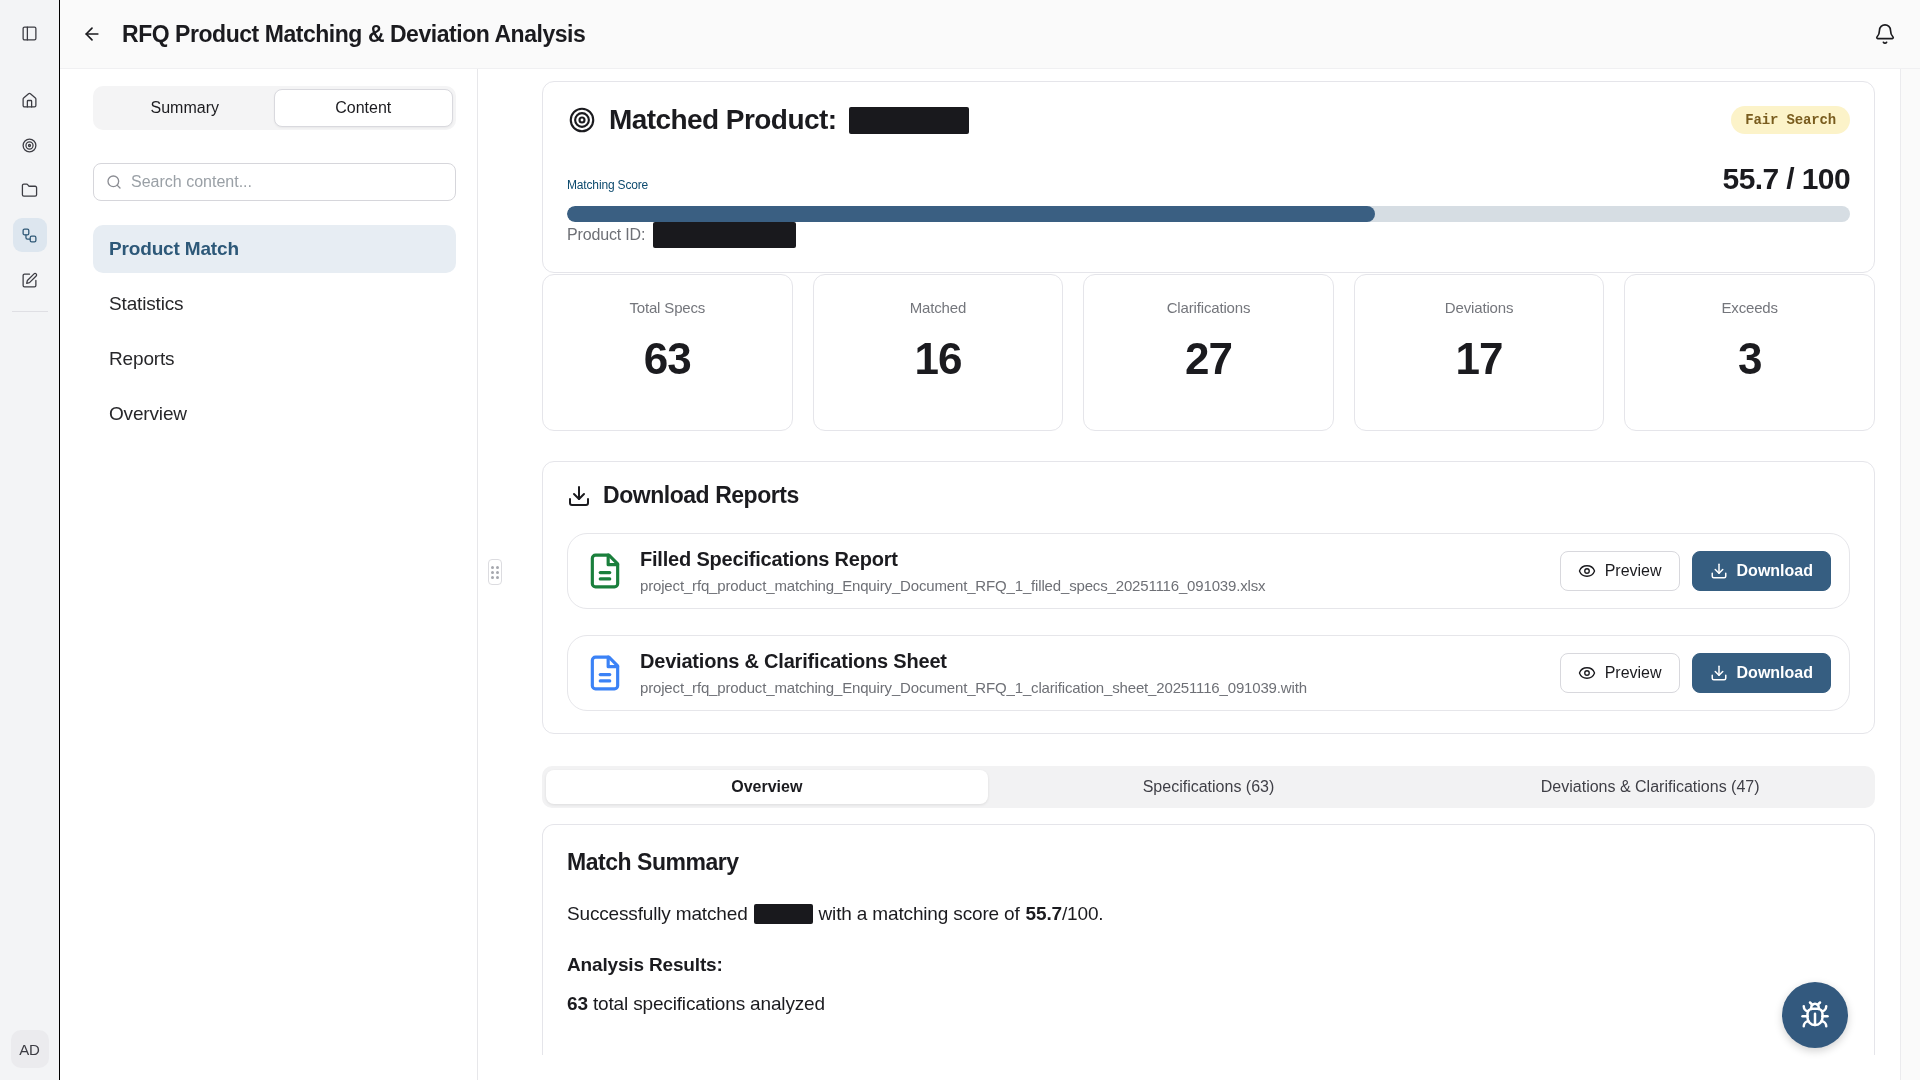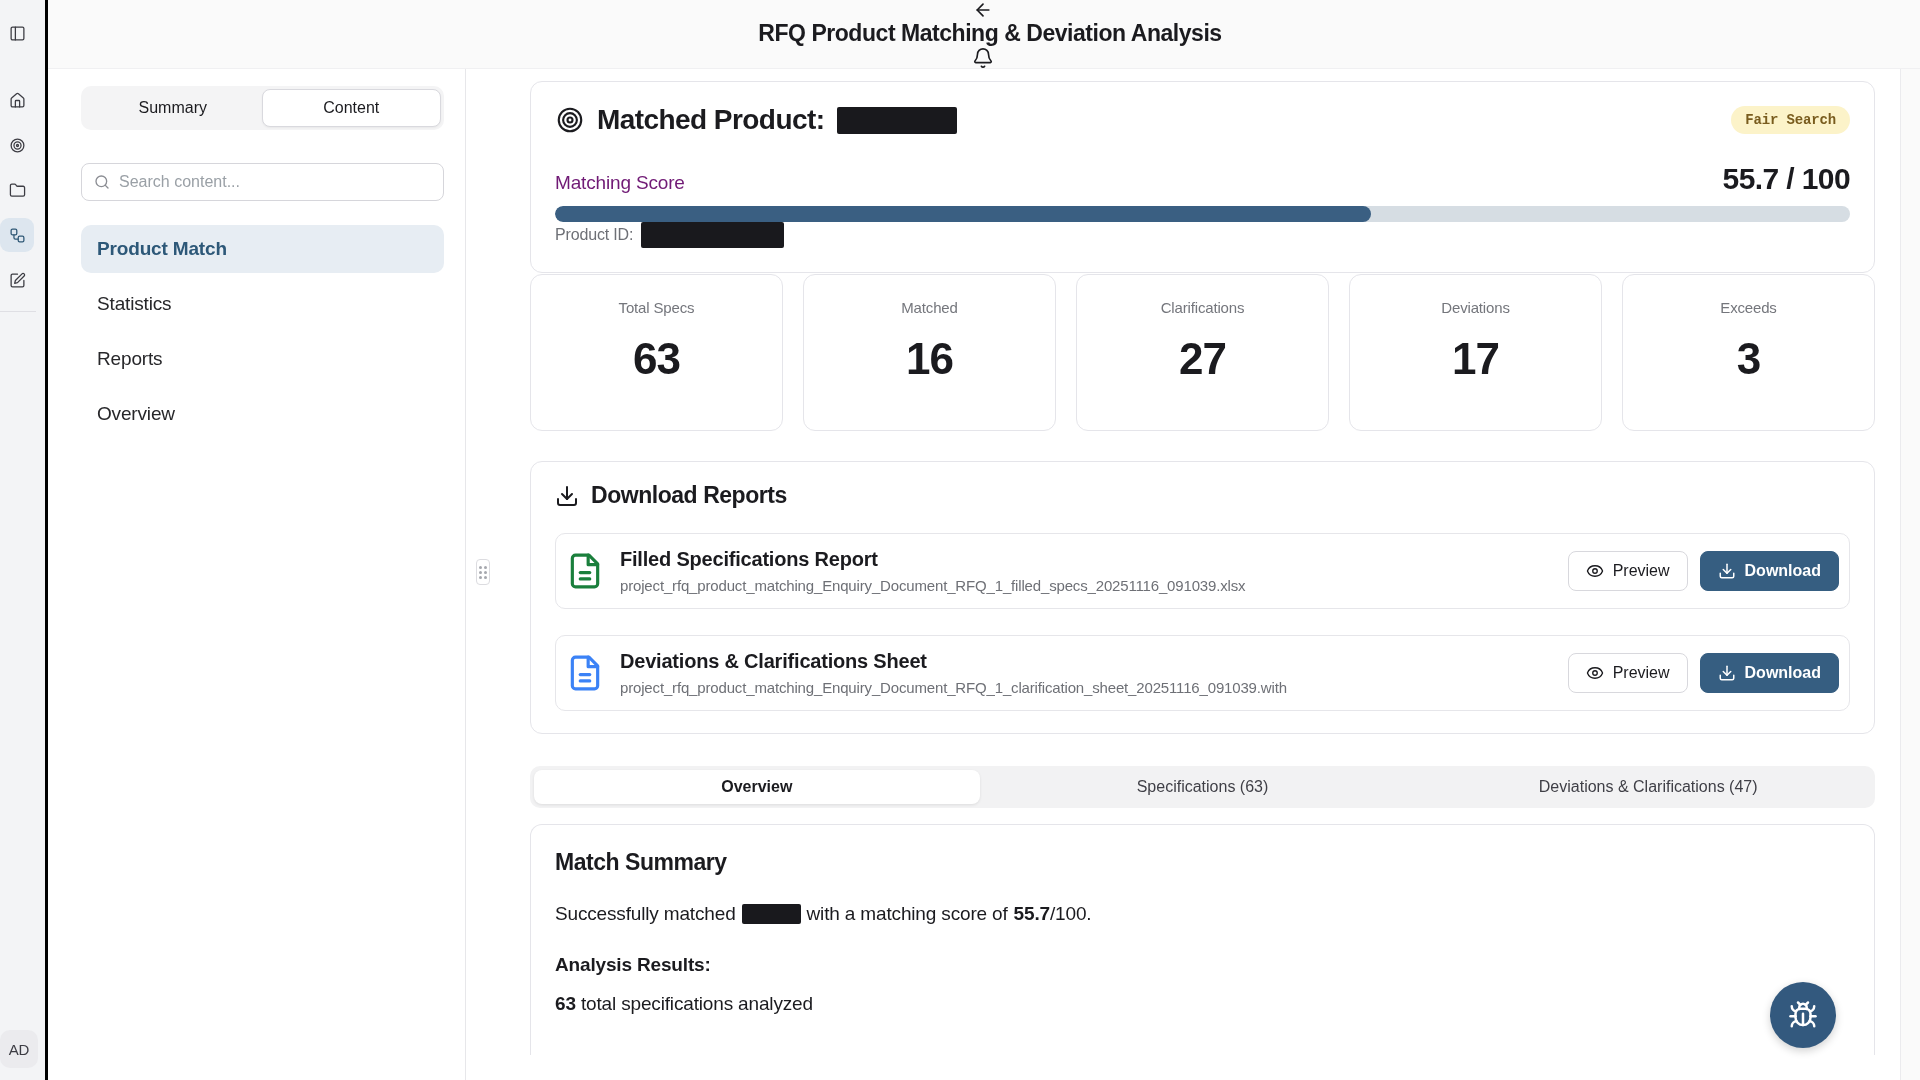--- a/index.html
+++ b/index.html
@@ -1,33 +1,33 @@
 <!DOCTYPE html>
 <html><head>
 <meta charset="utf-8">
 <style>
   * { margin:0; padding:0; box-sizing:border-box; }
   html,body { width:1920px; height:1080px; overflow:hidden; }
   body { font-family:"Liberation Sans","DejaVu Sans",sans-serif; background:#fafafa; color:#1b1b1f; letter-spacing:-0.01em; }
   .app { display:flex; width:1920px; height:1080px; }
 
   
-  .rail { width:48px; background:#f3f4f6; border-right:3px solid #000000; display:flex; flex-direction:column; flex-shrink:0; }
+  .rail { width:60px; background:#f3f4f6; border-right:1px solid #000000; display:flex; flex-direction:column; align-items:center; flex-shrink:0; }
   .rail .ribtn { width:34px; height:34px; display:flex; align-items:center; justify-content:center; border:none; background:transparent; border-radius:9px; color:#3c3c43; cursor:pointer; }
   .rail .ribtn svg { width:17px; height:17px; }
   .rail .ribtn.top { margin-top:16px; margin-bottom:22px; }
   .rail .ribtn + .ribtn { margin-top:11px; }
   .rail .ribtn.active { background:#dde6ef; color:#2f5876; }
   .rail-divider { width:36px; height:1px; background:#dfdfe4; margin-top:14px; }
   .rail-spacer { flex:1; }
   .avatar { width:38px; height:38px; border-radius:10px; background:#ebebee; color:#3c3c43; font-size:15px; font-weight:500; display:flex; align-items:center; justify-content:center; margin-bottom:12px; }
 
   
   .shell { flex:1; display:flex; flex-direction:column; min-width:0; }
-  .topbar { height:69px; display:flex; align-items:center; padding:0 18px 0 16px; background:#fafafa; border-bottom:1px solid #f0f0f2; flex-shrink:0;flex-direction:column; }
+  .topbar { height:69px; display:flex; align-items:center; padding:0 18px 0 16px; background:#fafafa; border-bottom:1px solid #f0f0f2; flex-shrink:0; }
   .backbtn { border:none; background:transparent; color:#1b1b1f; width:32px; height:32px; display:flex; align-items:center; justify-content:center; cursor:pointer; }
   .backbtn svg { width:20px; height:20px; }
   .page-title { font-size:23px; font-weight:700; margin-left:14px; letter-spacing:-0.02em; }
   .topbar-spacer { flex:1; }
   .bellbtn { border:none; background:transparent; color:#1b1b1f; width:34px; height:34px; display:flex; align-items:center; justify-content:center; cursor:pointer; }
   .bellbtn svg { width:22px; height:22px; }
 
   .content { flex:1; display:flex; background:#fff; position:relative; min-height:0; }
 
   
@@ -54,39 +54,39 @@
 
   
   .match-card { padding:22px 24px 24px; }
   .match-head { display:flex; align-items:center; }
   .match-head .bullseye { width:30px; height:30px; color:#1b1b1f; flex-shrink:0; }
   .match-title { font-size:28px; font-weight:700; margin-left:12px; letter-spacing:-0.02em; }
   .redact { background:#19191d; border-radius:2px; display:inline-block; }
   .redact.product { width:120px; height:27px; margin-left:12px; }
   .badge { margin-left:auto; font-family:"Liberation Mono","DejaVu Sans Mono",monospace; font-size:14px; font-weight:700; background:#fcf3c9; color:#795c1e; padding:6px 14px; border-radius:14px; }
   .score-row { display:flex; align-items:baseline; justify-content:space-between; margin-top:26px; }
-  .score-label { font-size:19px; color:#701a75; }
+  .score-label { font-size:12px; color:#0c4a6e; }
   .score-value { font-size:30px; font-weight:700; letter-spacing:-0.02em; }
   .progress { margin-top:10px; height:16px; border-radius:8px; background:#d6dde3; overflow:hidden; }
   .progress .fill { height:100%; border-radius:8px; background:#3a5f82; }
   .pid-row { display:flex; align-items:center; font-size:16px; color:#6e7076; }
   .redact.pid { width:143px; height:26px; margin-left:8px; }
 
   
   .stats { display:flex; gap:20px; margin-top:1px; }
   .stat-card { flex:1; height:157px; text-align:center; padding-top:24px; }
   .stat-label { font-size:15px; color:#74767c; }
   .stat-value { font-size:44px; font-weight:700; letter-spacing:-1px; margin-top:18px; color:#1b1b1f; }
 
   
   .dl-card { margin-top:30px; padding:20px 24px 22px; }
   .dl-head { display:flex; align-items:center; gap:12px; }
   .dl-head svg { width:24px; height:24px; }
   .dl-title { font-size:23px; font-weight:700; letter-spacing:-0.02em; }
-  .file-row { border:1px solid #e6e6ea; border-radius:10px; display:flex; align-items:center; padding:14px 10px; margin-top:24px; }
+  .file-row { border:1px solid #e6e6ea; border-radius:20px; display:flex; align-items:center; padding:14px 18px; margin-top:24px; }
   .file-row + .file-row { margin-top:26px; }
   .file-icon { width:38px; height:38px; flex-shrink:0; }
   .file-meta { margin-left:16px; min-width:0; }
   .file-name { font-size:20px; font-weight:700; letter-spacing:-0.01em; }
   .file-filename { font-size:15px; color:#6e7076; margin-top:6px; }
   .file-actions { margin-left:auto; display:flex; gap:12px; }
   .btn { display:flex; align-items:center; gap:9px; border-radius:8px; font-size:16px; cursor:pointer; font-family:inherit; }
   .btn svg { width:18px; height:18px; }
   .btn-preview { background:#fff; border:1px solid #d8d8dd; color:#1b1b1f; padding:9px 17px; font-weight:500; }
   .btn-download { background:#365e81; border:1px solid #365e81; color:#fff; padding:10px 17px; font-weight:700; }

